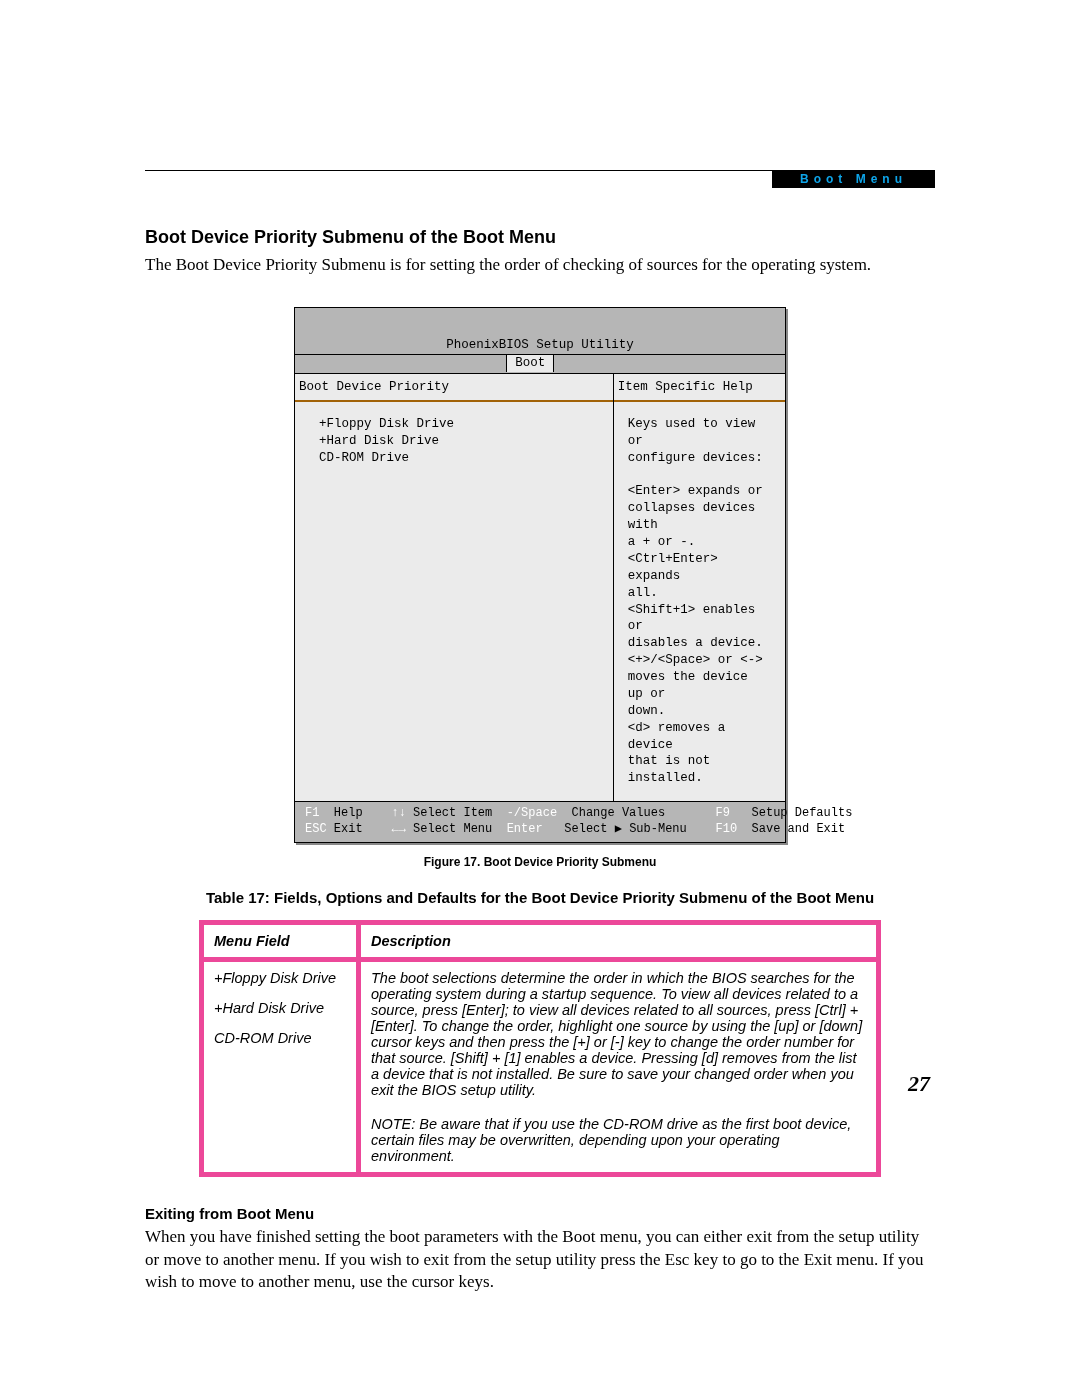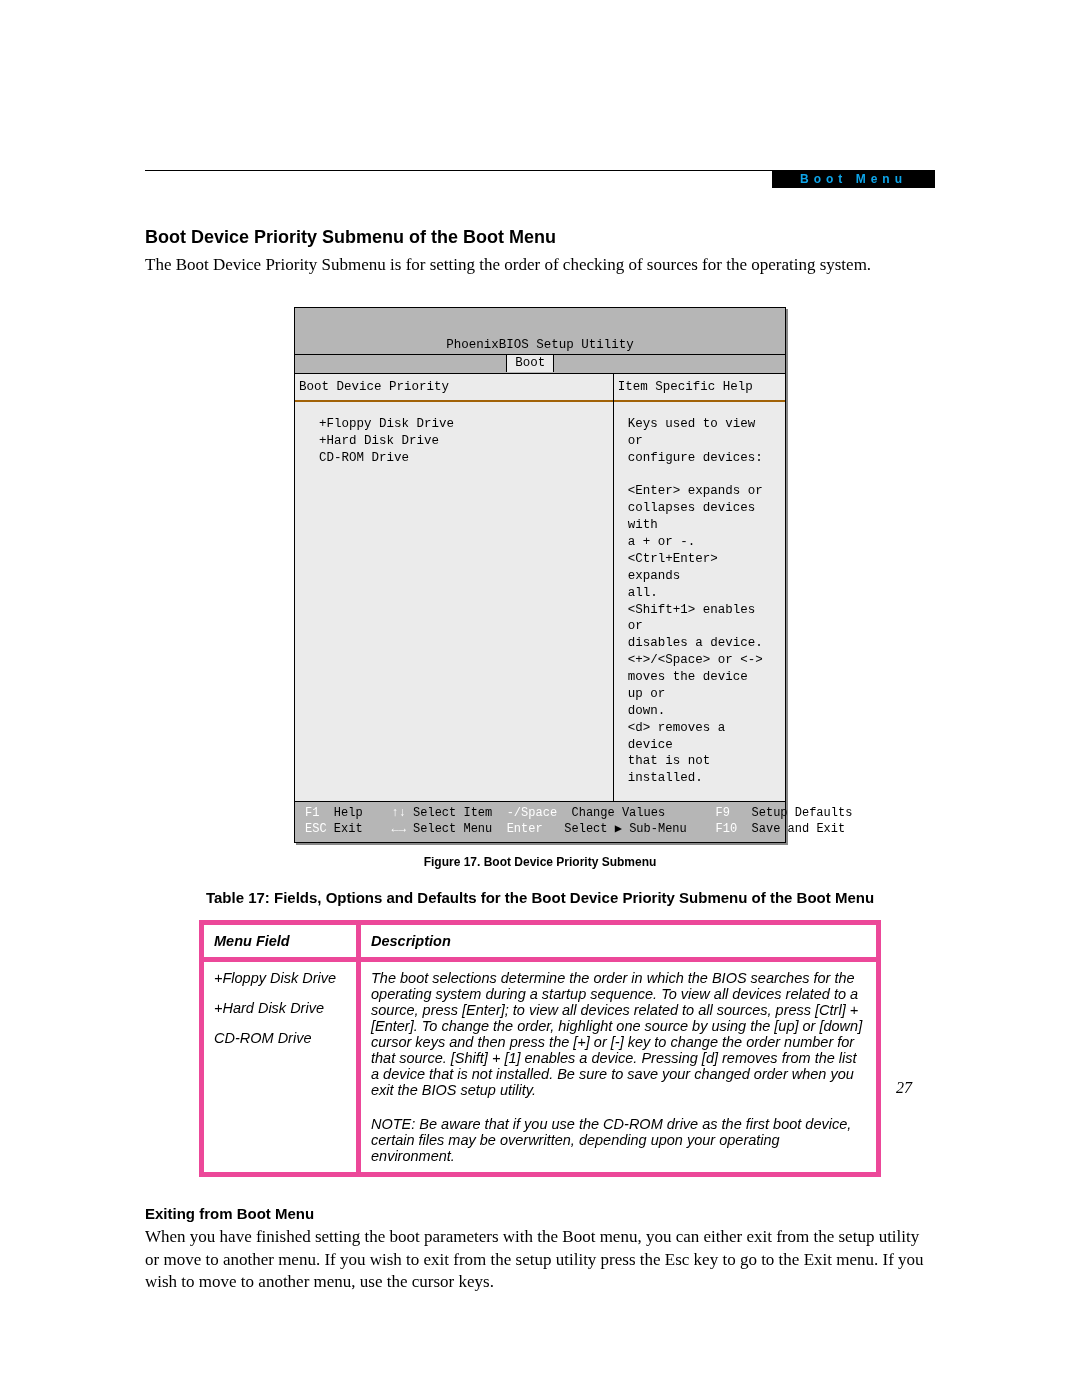--- a/index.html
+++ b/index.html
@@ -162,25 +162,26 @@
   .subheading {
     font-family: Arial, Helvetica, sans-serif;
     font-weight: bold;
     font-size: 15px;
     margin-top: 28px;
     margin-bottom: 4px;
   }
 
   .page-number {
     position: absolute;
-    right: 168px;
+    right: 150px;
     bottom: 300px;
     font-family: "Times New Roman", serif;
     font-style: italic;
-    font-size: 16px;
+    font-size: 22px;
+    font-weight: bold;
   }
 </style>
 </head>
 <body>
 
 <div class="page">
 
   <div class="top-rule">
     <div class="header-tag">Boot Menu</div>
   </div>

